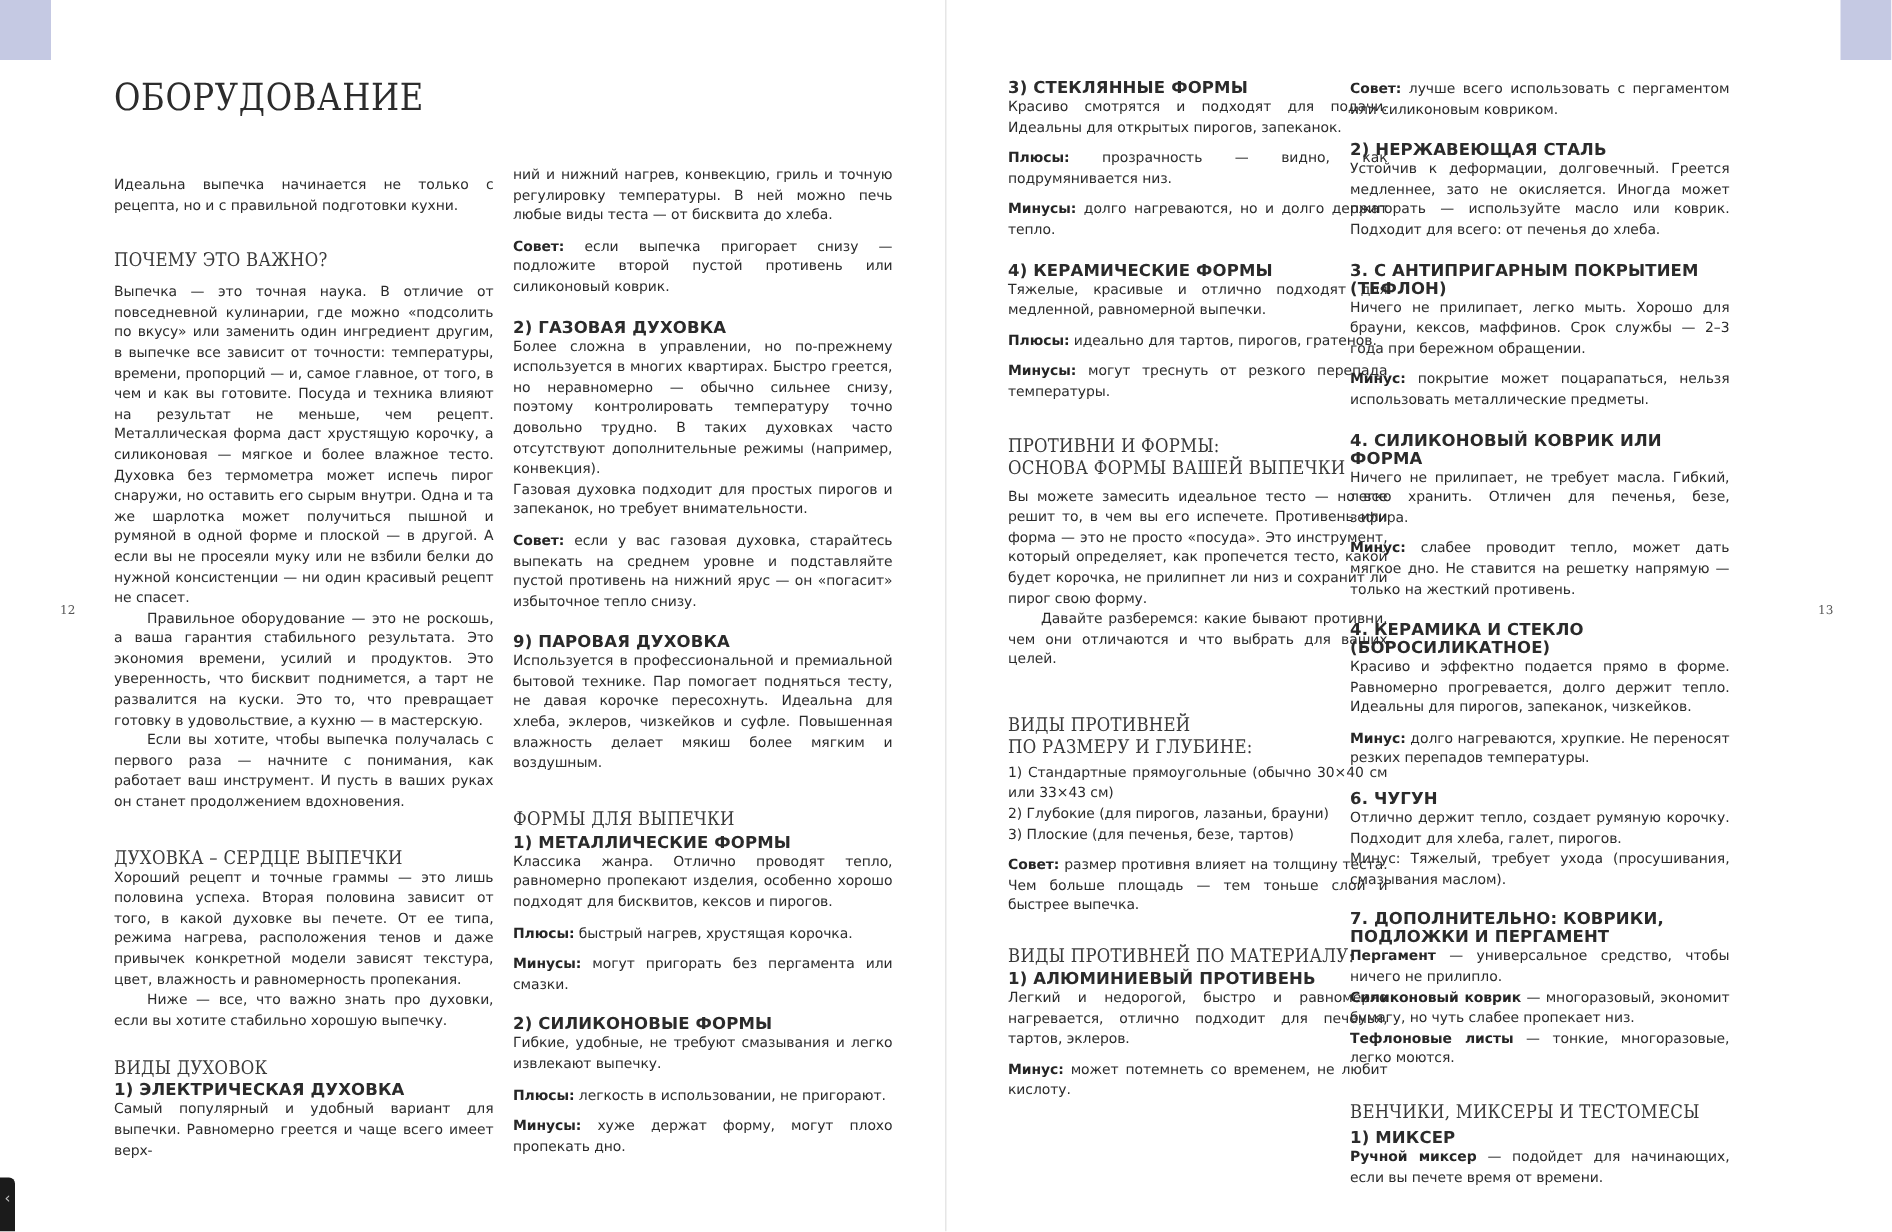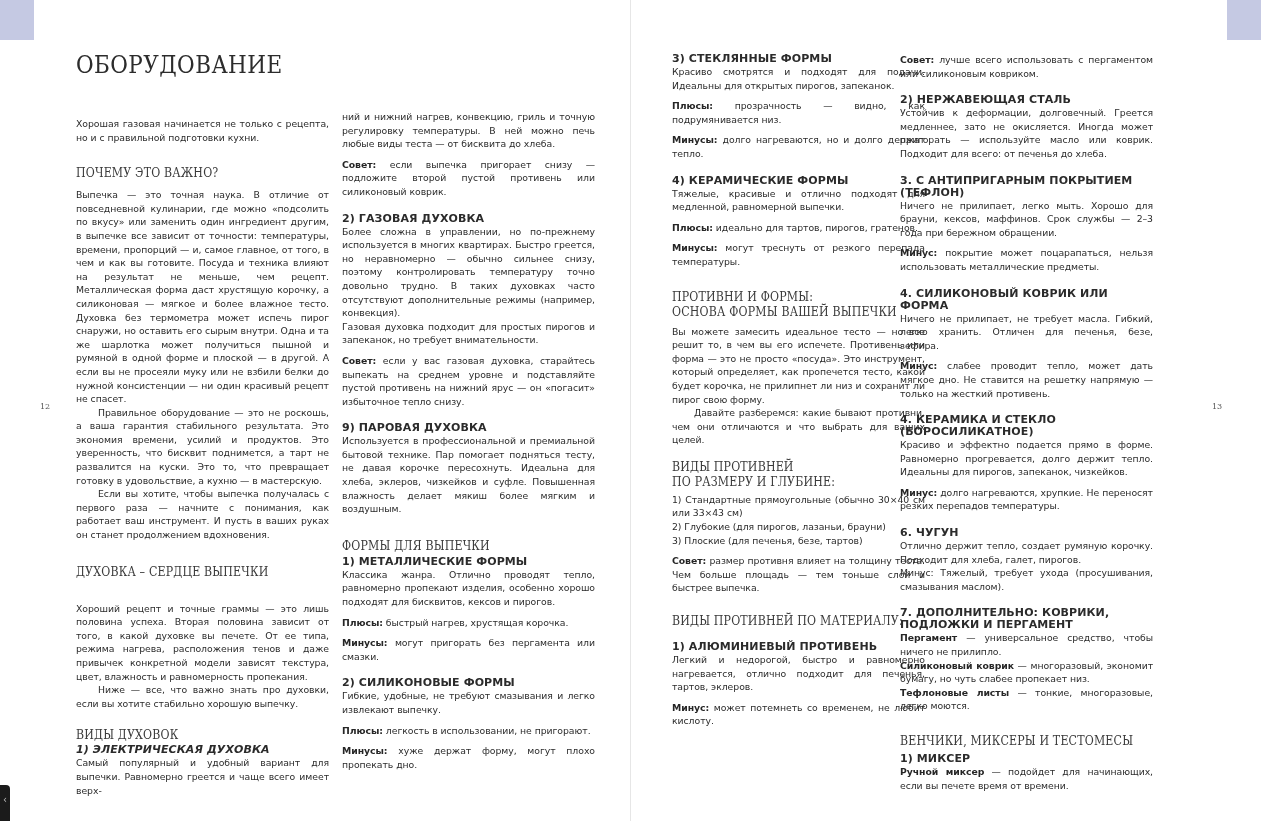--- a/index.html
+++ b/index.html
@@ -40,33 +40,33 @@
   <div class="spine"></div>
 
   <div class="back-btn"><span>‹</span></div>
 
   <div class="page-num left">12</div>
   <div class="page-num right">13</div>
 
   <h1 class="chapter-title">ОБОРУДОВАНИЕ</h1>
 
   <div class="col" style="left:76px; top:117px;">
-    <p>Хорошая газовая начинается не только с рецепта, но и с правильной подготовки кухни.</p>
+    <p>Идеальна выпечка начинается не только с рецепта, но и с правильной подготовки кухни.</p>
 
     <div class="h2" style="margin-top:21px;">ПОЧЕМУ ЭТО ВАЖНО?</div>
     <p style="margin-top:8px;">Выпечка — это точная наука. В отличие от повседневной кулинарии, где можно «подсолить по вкусу» или заменить один ингредиент другим, в выпечке все зависит от точности: температуры, времени, пропорций — и, самое главное, от того, в чем и как вы готовите. Посуда и техника влияют на результат не меньше, чем рецепт. Металлическая форма даст хрустящую корочку, а силиконовая — мягкое и более влажное тесто. Духовка без термометра может испечь пирог снаружи, но оставить его сырым внутри. Одна и та же шарлотка может получиться пышной и румяной в одной форме и плоской — в другой. А если вы не просеяли муку или не взбили белки до нужной консистенции — ни один красивый рецепт не спасет.</p>
     <p class="indent">Правильное оборудование — это не роскошь, а ваша гарантия стабильного результата. Это экономия времени, усилий и продуктов. Это уверенность, что бисквит поднимется, а тарт не развалится на куски. Это то, что превращает готовку в удовольствие, а кухню — в мастерскую.</p>
     <p class="indent">Если вы хотите, чтобы выпечка получалась с первого раза — начните с понимания, как работает ваш инструмент. И пусть в ваших руках он станет продолжением вдохновения.</p>
 
     <div class="h2" style="margin-top:22px;">ДУХОВКА – СЕРДЦЕ ВЫПЕЧКИ</div>
-    <p style="margin-top:23px;">Хороший рецепт и точные граммы — это лишь половина успеха. Вторая половина зависит от того, в какой духовке вы печете. От ее типа, режима нагрева, расположения тенов и даже привычек конкретной модели зависят текстура, цвет, влажность и равномерность пропекания.</p>
+    <p style="margin-top:0;">Хороший рецепт и точные граммы — это лишь половина успеха. Вторая половина зависит от того, в какой духовке вы печете. От ее типа, режима нагрева, расположения тенов и даже привычек конкретной модели зависят текстура, цвет, влажность и равномерность пропекания.</p>
     <p class="indent">Ниже — все, что важно знать про духовки, если вы хотите стабильно хорошую выпечку.</p>
 
     <div class="h2" style="margin-top:17px;">ВИДЫ ДУХОВОК</div>
-    <div class="h3" style="margin-top:2px;font-style:italic;">1) ЭЛЕКТРИЧЕСКАЯ ДУХОВКА</div>
+    <div class="h3" style="margin-top:2px;">1) ЭЛЕКТРИЧЕСКАЯ ДУХОВКА</div>
     <p>Самый популярный и удобный вариант для выпечки. Равномерно греется и чаще всего имеет верх-</p>
   </div>
 
   <div class="col" style="left:342px; top:110px;">
     <p>ний и нижний нагрев, конвекцию, гриль и точную регулировку температуры. В ней можно печь любые виды теста — от бисквита до хлеба.</p>
     <p class="gap"><b class="lbl">Совет:</b><span> если выпечка пригорает снизу — подложите второй пустой противень или силиконовый коврик.</span></p>
 
     <div class="h3 gap2">2) ГАЗОВАЯ ДУХОВКА</div>
     <p>Более сложна в управлении, но по-прежнему используется в многих квартирах. Быстро греется, но неравномерно — обычно сильнее снизу, поэтому контролировать температуру точно довольно трудно. В таких духовках часто отсутствуют дополнительные режимы (например, конвекция).</p>
     <p>Газовая духовка подходит для простых пирогов и запеканок, но требует внимательности.</p>
@@ -98,33 +98,33 @@
     <p class="gap"><b class="lbl">Плюсы:</b><span> идеально для тартов, пирогов, гратенов.</span></p>
     <p class="gap"><b class="lbl">Минусы:</b><span> могут треснуть от резкого перепада температуры.</span></p>
 
     <div style="margin-top:20px;">
       <div class="h2">ПРОТИВНИ И ФОРМЫ:</div>
       <div class="h2">ОСНОВА ФОРМЫ ВАШЕЙ ВЫПЕЧКИ</div>
     </div>
     <p style="margin-top:6px;">Вы можете замесить идеальное тесто — но все решит то, в чем вы его испечете. Противень или форма — это не просто «посуда». Это инструмент, который определяет, как пропечется тесто, какой будет корочка, не прилипнет ли низ и сохранит ли пирог свою форму.</p>
     <p class="indent">Давайте разберемся: какие бывают противни, чем они отличаются и что выбрать для ваших целей.</p>
 
-    <div style="margin-top:12px;">
+    <div style="margin-top:28px;">
       <div class="h2">ВИДЫ ПРОТИВНЕЙ</div>
       <div class="h2">ПО РАЗМЕРУ И ГЛУБИНЕ:</div>
     </div>
     <div style="margin-top:4px;">
       <p>1) Стандартные прямоугольные (обычно 30×40 см или 33×43 см)</p>
       <p>2) Глубокие (для пирогов, лазаньи, брауни)</p>
       <p>3) Плоские (для печенья, безе, тартов)</p>
     </div>
     <p class="gap"><b class="lbl">Совет:</b><span> размер противня влияет на толщину теста. Чем больше площадь — тем тоньше слой и быстрее выпечка.</span></p>
 
     <div class="h2" style="margin-top:18px;">ВИДЫ ПРОТИВНЕЙ ПО МАТЕРИАЛУ:</div>
-    <div class="h3" style="margin-top:13px;">1) АЛЮМИНИЕВЫЙ ПРОТИВЕНЬ</div>
+    <div class="h3" style="margin-top:3px;">1) АЛЮМИНИЕВЫЙ ПРОТИВЕНЬ</div>
     <p>Легкий и недорогой, быстро и равномерно нагревается, отлично подходит для печенья, тартов, эклеров.</p>
     <p class="gap"><b class="lbl">Минус:</b><span> может потемнеть со временем, не любит кислоту.</span></p>
   </div>
 
   <div class="col" style="left:900px; top:53px;">
     <p><b class="lbl">Совет:</b><span> лучше всего использовать с пергаментом или силиконовым ковриком.</span></p>
 
     <div class="h3 gap2">2) НЕРЖАВЕЮЩАЯ СТАЛЬ</div>
     <p>Устойчив к деформации, долговечный. Греется медленнее, зато не окисляется. Иногда может пригорать — используйте масло или коврик. Подходит для всего: от печенья до хлеба.</p>
 

